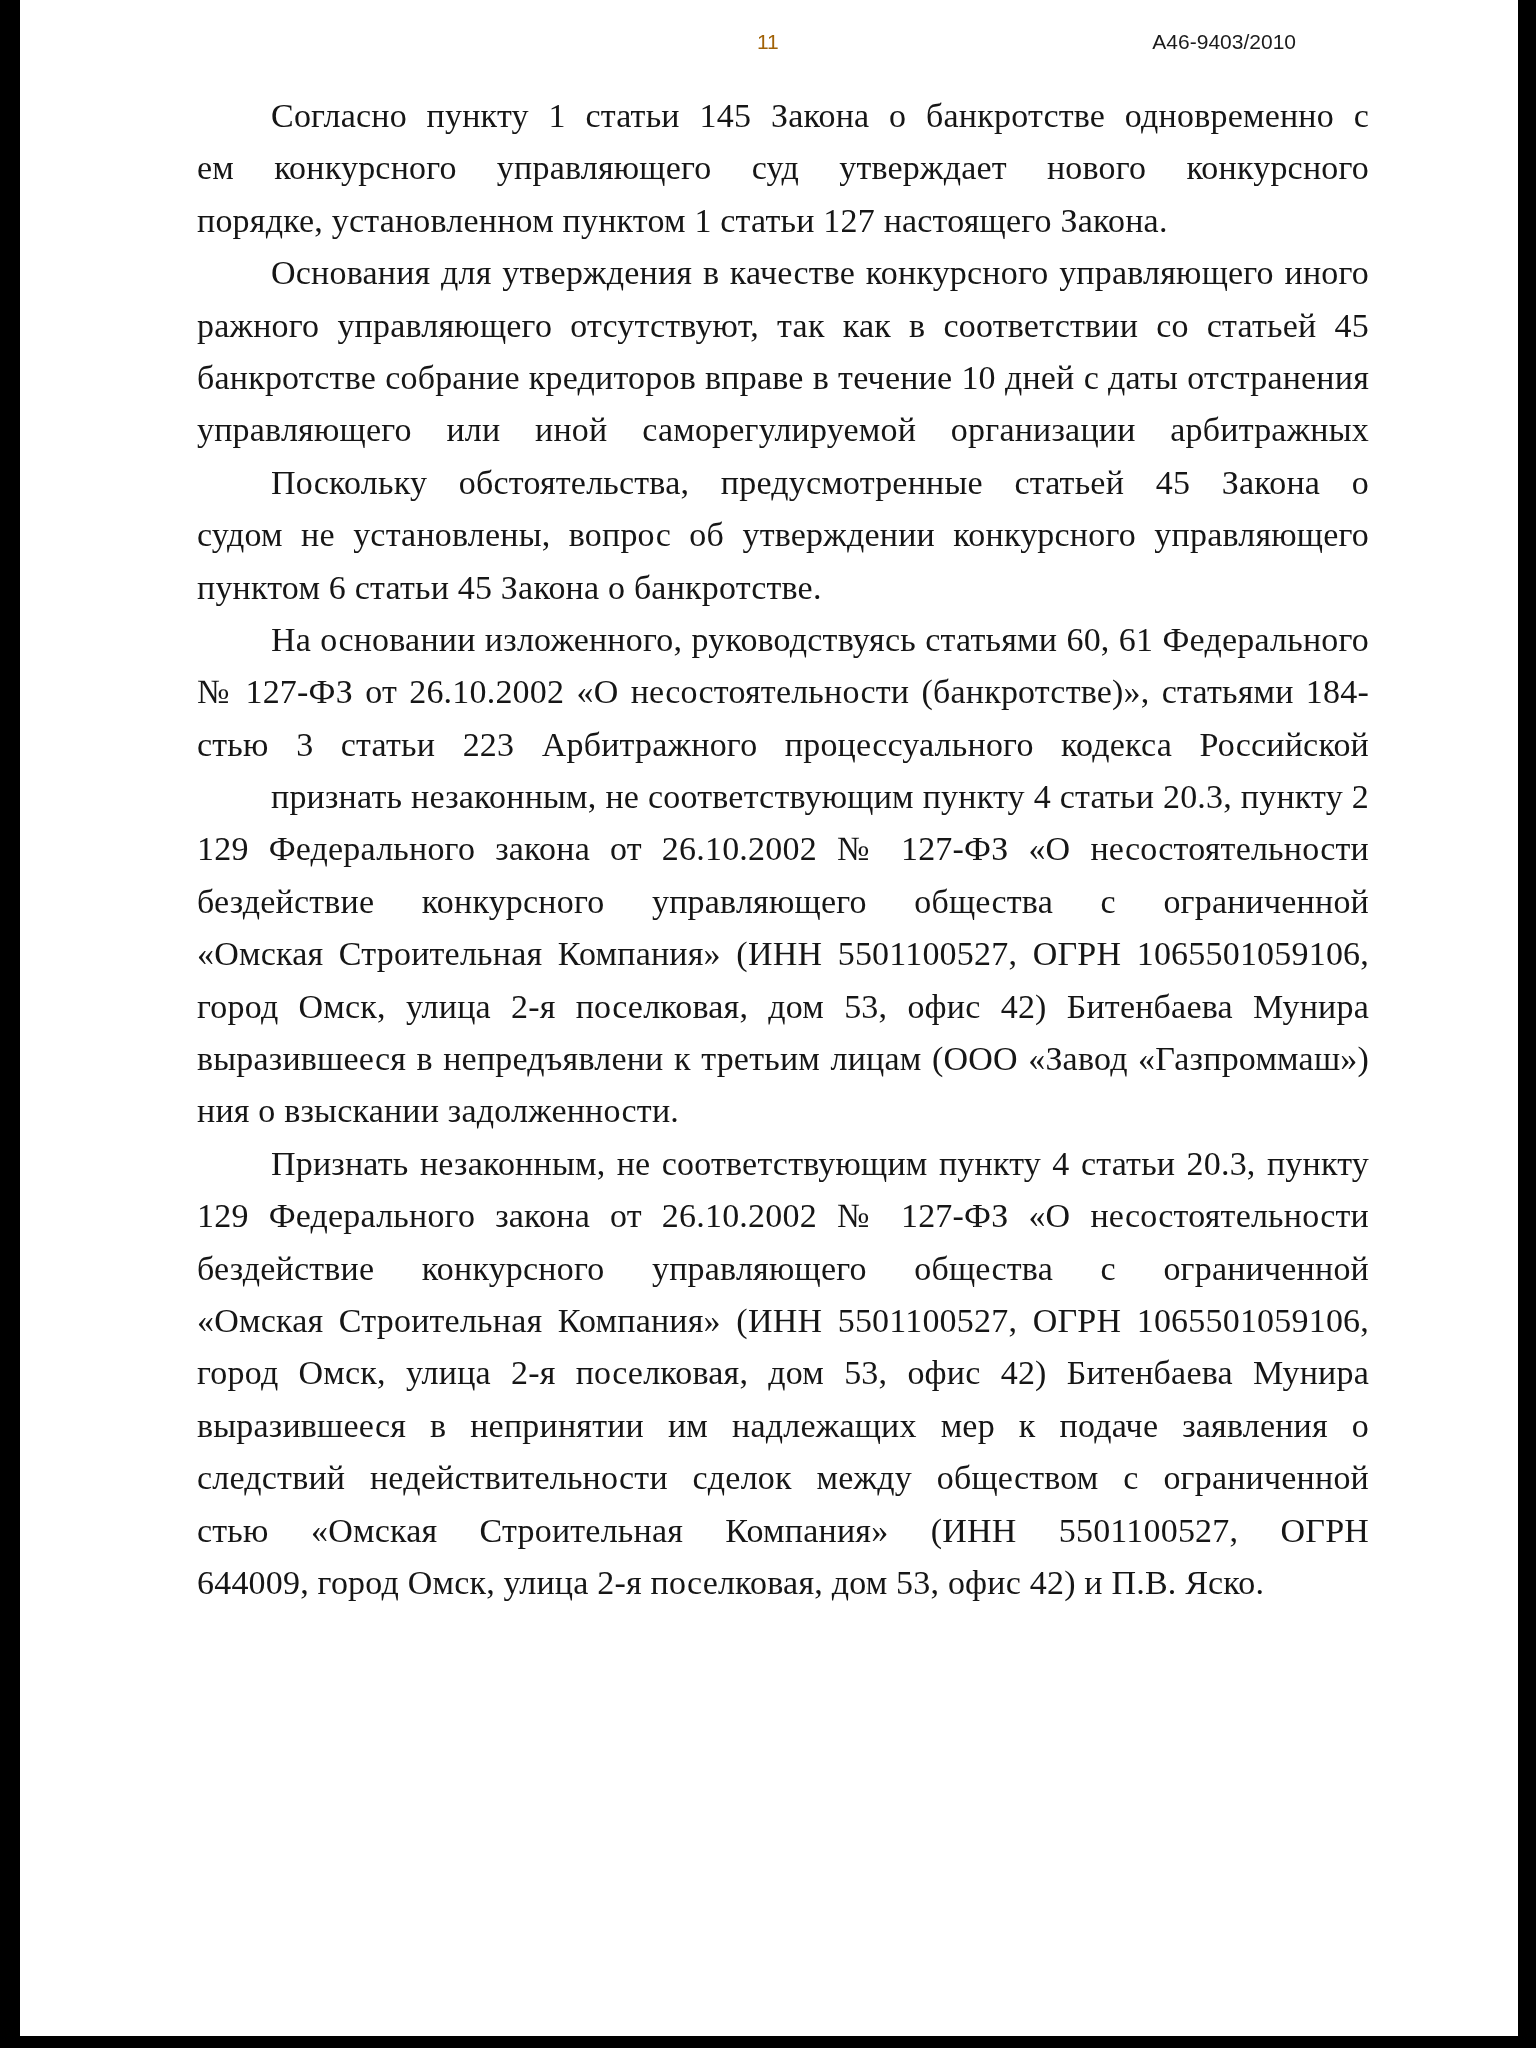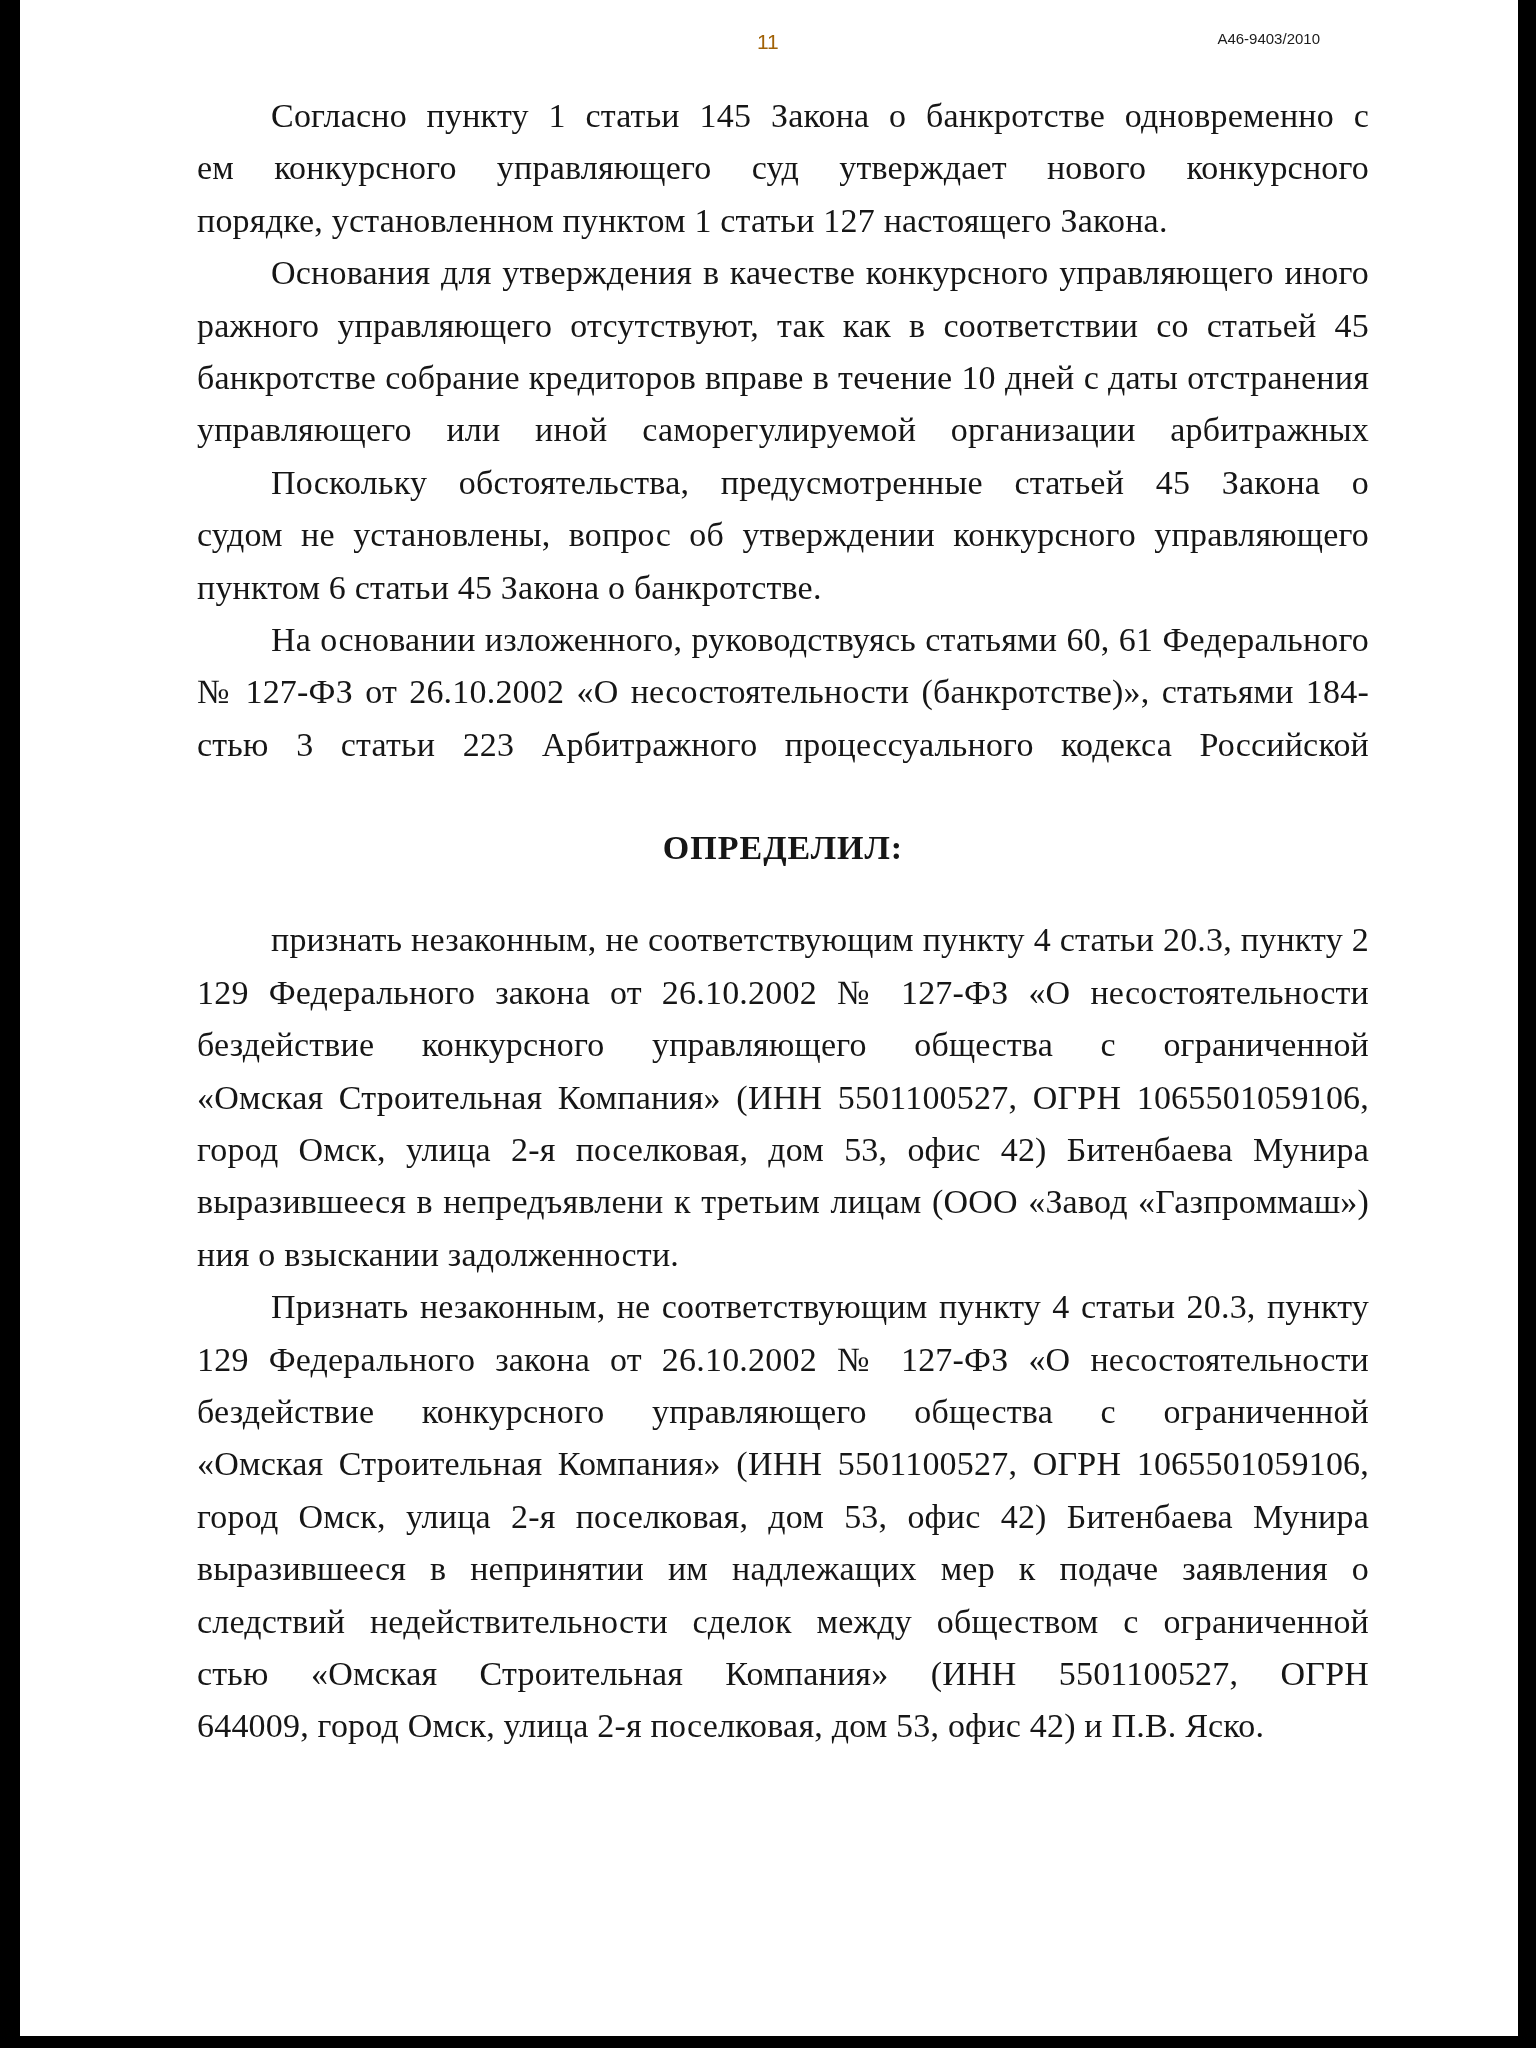--- a/index.html
+++ b/index.html
@@ -26,23 +26,23 @@
     position: absolute;
     top: 30px;
     left: 757px;
     font-family: "Liberation Sans", "DejaVu Sans", sans-serif;
     font-size: 21px;
     color: #a16207;
   }
   .case-num {
     position: absolute;
     top: 30px;
-    right: 216px;
+    right: 240px;
     font-family: "Liberation Sans", "DejaVu Sans", sans-serif;
-    font-size: 15px;
+    font-size: 21px;
     color: #1b1b1b;
   }
 
   
   .doc-body {
     position: absolute;
     left: 197px;
     top: 90px;
     width: 1172px;
     font-size: 34px;
@@ -90,21 +90,20 @@
     <div class="line">ражного управляющего отсутствуют, так как в соответствии со статьей 45 Закона о</div>
     <div class="line">банкротстве собрание кредиторов вправе в течение 10 дней с даты отстранения ар-</div>
     <div class="line plast">управляющего или иной саморегулируемой организации арбитражных управляющих.</div>
     <div class="line indent">Поскольку обстоятельства, предусмотренные статьей 45 Закона о банкротстве,</div>
     <div class="line">судом не установлены, вопрос об утверждении конкурсного управляющего ООО «Ом-</div>
     <div class="line plast">пунктом 6 статьи 45 Закона о банкротстве.</div>
     <div class="line indent">На основании изложенного, руководствуясь статьями 60, 61 Федерального закона</div>
     <div class="line">№ 127-ФЗ от 26.10.2002 «О несостоятельности (банкротстве)», статьями 184-186, ча-</div>
     <div class="line plast">стью 3 статьи 223 Арбитражного процессуального кодекса Российской Федерации,</div>
 
-    <div class="heading">ОПРЕДЕЛИЛ:</div>
 
     <div class="line indent">признать незаконным, не соответствующим пункту 4 статьи 20.3, пункту 2 статьи</div>
     <div class="line">129 Федерального закона от 26.10.2002 № 127-ФЗ «О несостоятельности (банкротстве)»</div>
     <div class="line">бездействие конкурсного управляющего общества с ограниченной ответственностью</div>
     <div class="line">«Омская Строительная Компания» (ИНН 5501100527, ОГРН 1065501059106, 644009,</div>
     <div class="line">город Омск, улица 2-я поселковая, дом 53, офис 42) Битенбаева Мунира Кадыровича,</div>
     <div class="line">выразившееся в непредъявлени к третьим лицам (ООО «Завод «Газпроммаш») требова-</div>
     <div class="line plast">ния о взыскании задолженности.</div>
     <div class="line indent">Признать незаконным, не соответствующим пункту 4 статьи 20.3, пункту 2 статьи</div>
     <div class="line">129 Федерального закона от 26.10.2002 № 127-ФЗ «О несостоятельности (банкротстве)»</div>

